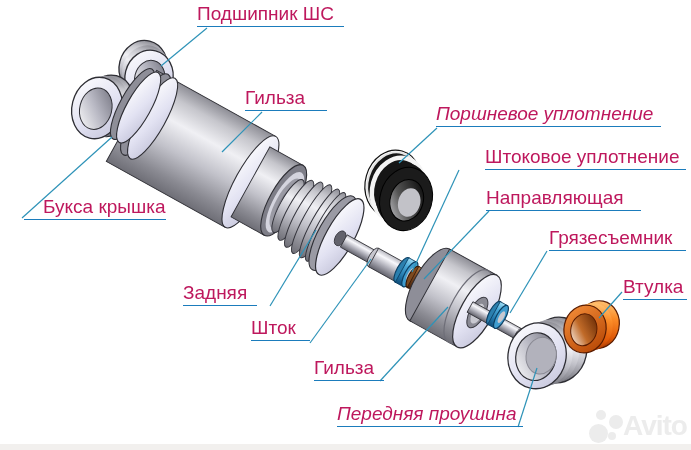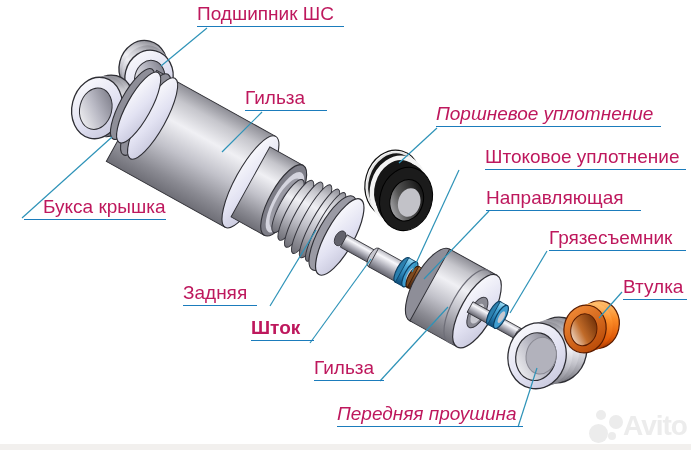--- a/index.html
+++ b/index.html
@@ -14,21 +14,21 @@
   }
   #lbl-bearing{left:197px;top:3px;padding-right:10px;}
   #lbl-barrel{left:245px;top:87px;padding-right:22px;text-align:right;}
   #lbl-piston-seal{left:436px;top:103px;padding-right:8px;font-style:italic;}
   #lbl-rod-seal{left:458px;top:146px;padding-right:6px;margin-left:27px;}
   #lbl-guide{left:486px;top:187px;padding-right:18px;}
   #lbl-wiper{left:549px;top:227px;padding-right:14px;}
   #lbl-bushing{left:623px;top:276px;padding-right:4px;}
   #lbl-rear-cap{left:24px;top:196px;padding-left:19px;}
   #lbl-piston{left:183px;top:282px;padding-right:10px;}
-  #lbl-rod{left:251px;top:317px;padding-right:14px;font-weight:bold;}
+  #lbl-rod{left:251px;top:317px;padding-right:14px;}
   #lbl-gland{left:314px;top:357px;padding-right:10px;}
   #lbl-front-eye{left:337px;top:403px;padding-right:6px;font-style:italic;}
   #watermark{position:absolute;left:583px;top:404px;width:106px;height:44px;z-index:2;}
   #watermark .dot{position:absolute;border-radius:50%;background:#ececec;}
   #wm-dot-big{left:6px;top:20px;width:19px;height:19px;}
   #wm-dot-small-top{left:13px;top:6px;width:10px;height:10px;}
   #wm-dot-mid{left:26px;top:11px;width:14px;height:14px;}
   #wm-dot-small-bottom{left:25px;top:28px;width:8px;height:8px;}
   #watermark .wm-text{
     position:absolute;left:40px;top:6px;font-size:28px;font-weight:bold;

